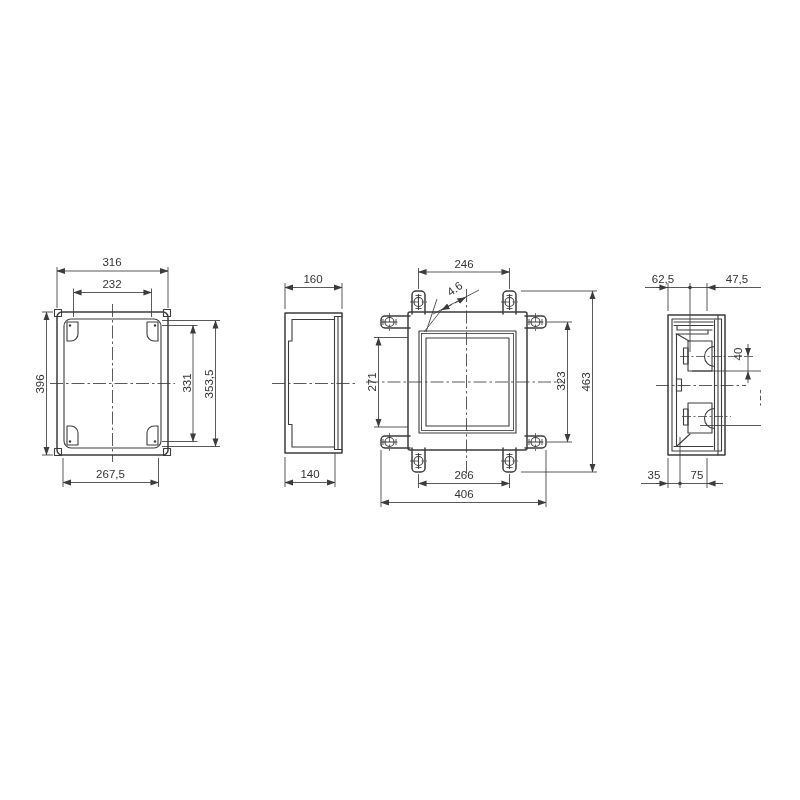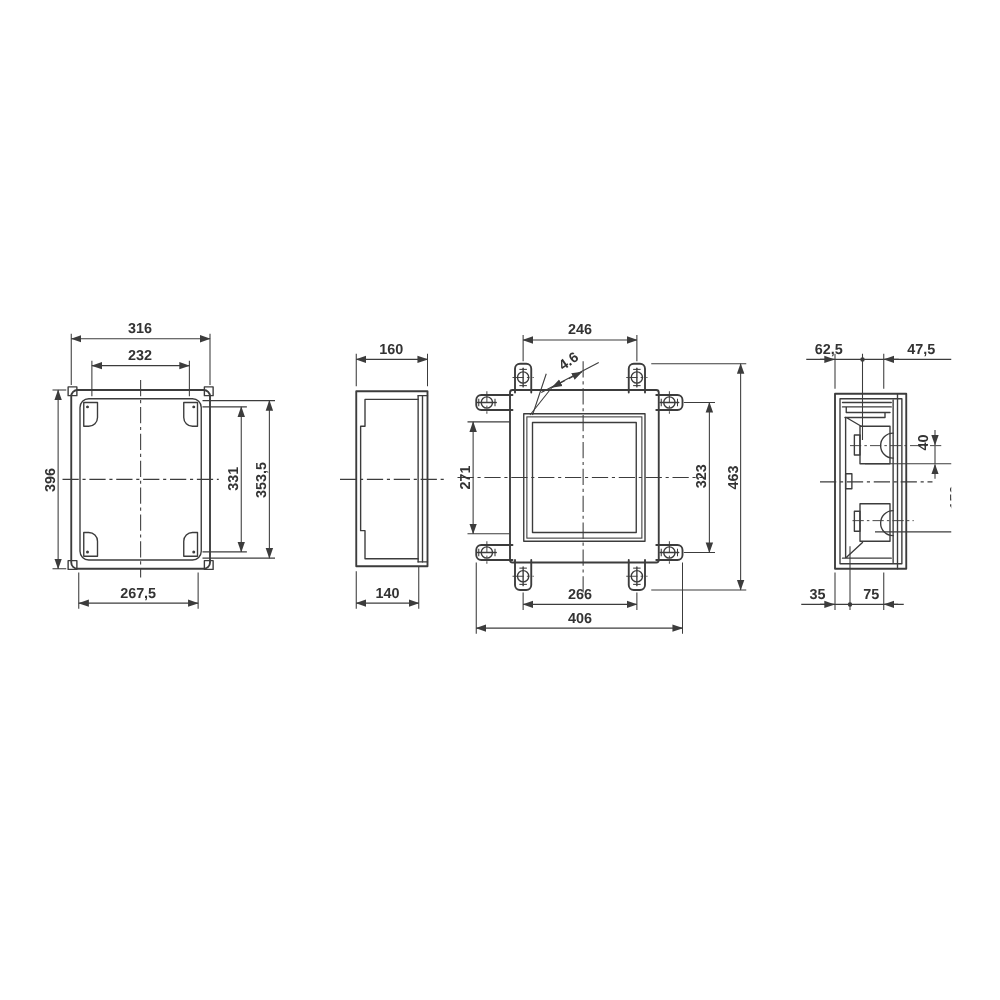--- a/index.html
+++ b/index.html
@@ -1,17 +1,17 @@
 <!DOCTYPE html>
 <html><head>
 <meta charset="utf-8">
 <style>
   html,body{margin:0;padding:0;background:#fff;}
   .canvas{position:relative;width:761px;height:800px;background:#ffffff;overflow:hidden;
-          font-family:"Liberation Sans",sans-serif;font-weight:bold;}
+          font-family:"Liberation Sans",sans-serif;}
   svg{position:absolute;left:0;top:0;}
   .ln  {fill:none;stroke:#3c3c3c;stroke-width:1.5;stroke-linejoin:round;stroke-linecap:round;}
   .lnm {fill:none;stroke:#3c3c3c;stroke-width:1.1;stroke-linejoin:round;stroke-linecap:round;}
   .dim {fill:none;stroke:#3c3c3c;stroke-width:0.85;}
   .cl  {fill:none;stroke:#3c3c3c;stroke-width:0.85;stroke-dasharray:13 3 2.5 3;}
   .clt {fill:none;stroke:#3c3c3c;stroke-width:0.75;stroke-dasharray:9 2.5 2 2.5;}
   .dtxt{font-family:"Liberation Sans",sans-serif;font-size:11.5px;fill:#333;}
   .dot {fill:#3c3c3c;stroke:none;}
   text{text-anchor:middle;}
 </style>

